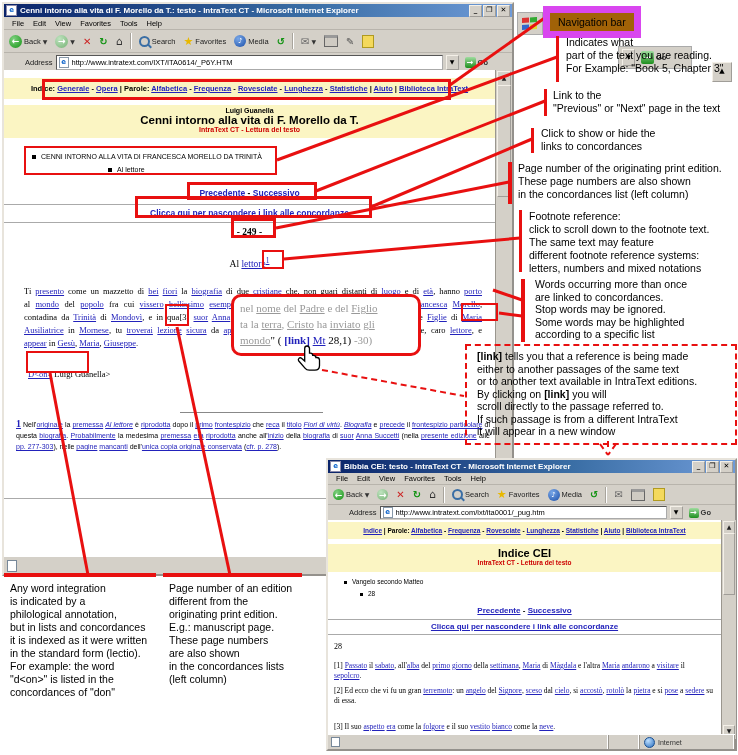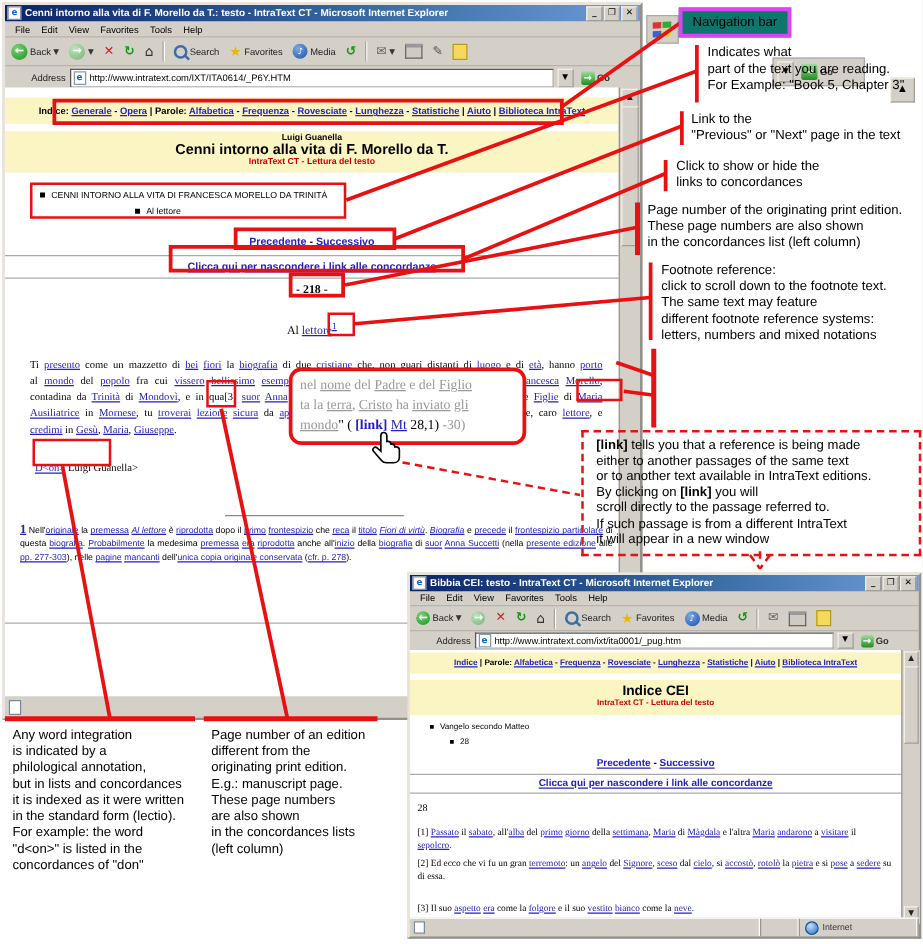--- a/index.html
+++ b/index.html
@@ -87,21 +87,21 @@
   .para{font:8.5px "Liberation Serif",serif;line-height:13px;color:#000;}
   .pline{white-space:nowrap;text-align:justify;}
   .fnote{font:7px "Liberation Sans",sans-serif;color:#000;line-height:11px;text-align:justify;}
   .fn-num{color:#2222bb;text-decoration:underline;font:bold 10px "Liberation Serif",serif;}
 
   
   .redbox{position:absolute;border:3px solid #e81010;pointer-events:none;}
   .redbox.thin{border-width:2px;}
   .redbar{position:absolute;background:#e81010;}
   .ann{position:absolute;font:10.5px "Liberation Sans",sans-serif;color:#000;white-space:pre-line;line-height:13px;}
-  .ann-box{position:absolute;border:3px solid #d946ef;background:#0f766e;font:10.5px "Liberation Sans",sans-serif;
+  .ann-box{position:absolute;border:7px solid #d946ef;background:#a16207;font:10.5px "Liberation Sans",sans-serif;
            padding:3px 8px;}
   .dash-box{position:absolute;border:2px dashed #e81010;}
   .quote-box{position:absolute;border:3px solid #e81010;border-radius:10px;background:#fff;
              font:11px "Liberation Serif",serif;line-height:16px;padding:3px 6px;white-space:nowrap;}
   svg.lines{position:absolute;left:0;top:0;pointer-events:none;}
 </style>
 </head>
 <body>
 
 <div id="canvas">
@@ -203,30 +203,30 @@
       <div class="ctr-link" style="top:118px;">
         <span class="seg-ab">Precedente</span>
         <span class="seg-k">-</span>
         <span class="seg-ab">Successivo</span>
       </div>
       <div class="hr" style="left:0;top:134px;width:491px;"></div>
       <div class="ctr-link" style="top:138px;">
         <span class="seg-ab">Clicca qui per nascondere i link alle concordanze</span>
       </div>
       <div class="hr" style="left:0;top:152px;width:491px;"></div>
-      <div class="ctr-link serif" style="top:157px;font:bold 9.5px 'Liberation Serif',serif;">- 218 -</div>
+      <div class="ctr-link serif" style="top:157px;font:bold 9.5px 'Liberation Serif',serif;">- 249 -</div>
       <div class="ctr-link serif" style="top:186px;font:9.5px 'Liberation Serif',serif;">
         <span class="seg-k">Al </span><span class="seg-a">lettore</span><sup class="seg-a" style="font-size:7.5px;">1</sup>
       </div>
       <div class="para" style="position:absolute;left:20px;top:215px;width:458px;">
         <div class="pline" style="text-align-last:justify;"><span class="seg-k">Ti </span><span class="seg-a">presento</span><span class="seg-k"> come un mazzetto di </span><span class="seg-a">bei</span><span class="seg-k"> </span><span class="seg-a">fiori</span><span class="seg-k"> la </span><span class="seg-a">biografia</span><span class="seg-k"> di due </span><span class="seg-a">cristiane</span><span class="seg-k"> che, non guari distanti di </span><span class="seg-a">luogo</span><span class="seg-k"> e di </span><span class="seg-a">età</span><span class="seg-k">, hanno </span><span class="seg-a">porto</span></div>
         <div class="pline" style="text-align-last:justify;"><span class="seg-k">al </span><span class="seg-a">mondo</span><span class="seg-k"> del </span><span class="seg-a">popolo</span><span class="seg-k"> fra cui </span><span class="seg-a">vissero</span><span class="seg-k"> </span><span class="seg-a">bellissimo</span><span class="seg-k"> </span><span class="seg-a">esempio</span><span class="seg-k"> di </span><span class="seg-a">pietà</span><span class="seg-k"> su tutta la terra: Cristo ha inviato </span><span class="seg-a">Francesca</span><span class="seg-k"> </span><span class="seg-a">Morello</span><span class="seg-k">,</span></div>
         <div class="pline" style="text-align-last:justify;"><span class="seg-k">contadina da </span><span class="seg-a">Trinità</span><span class="seg-k"> di </span><span class="seg-a">Mondovì</span><span class="seg-k">, e in qua</span><span class="seg-k">[3]</span><span class="seg-k"> </span><span class="seg-a">suor</span><span class="seg-k"> </span><span class="seg-a">Anna</span><span class="seg-k"> </span><span class="seg-a">Succetti</span><span class="seg-a"> nel nome del Padre e del Figlio sarà</span><span class="seg-k"> delle </span><span class="seg-a">Figlie</span><span class="seg-k"> di </span><span class="seg-a">Maria</span></div>
         <div class="pline" style="text-align-last:justify;"><span class="seg-a">Ausiliatrice</span><span class="seg-k"> in </span><span class="seg-a">Mornese</span><span class="seg-k">, tu </span><span class="seg-a">troverai</span><span class="seg-k"> </span><span class="seg-a">lezione</span><span class="seg-k"> </span><span class="seg-a">sicura</span><span class="seg-k"> da </span><span class="seg-a">apprendere</span><span class="seg-k"> mondo (Mt 28,1-20) per le opere di salut</span><span class="seg-k">e, caro </span><span class="seg-a">lettore</span><span class="seg-k">, e</span></div>
-        <div class="pline"><span class="seg-a">credimi</span><span class="seg-k"> in </span><span class="seg-a">Gesù</span><span class="seg-k">, </span><span class="seg-a">Maria</span><span class="seg-k">, </span><span class="seg-a">Giuseppe</span><span class="seg-k">.</span></div>
+        <div class="pline"><span class="seg-a">appear</span><span class="seg-k"> in </span><span class="seg-a">Gesù</span><span class="seg-k">, </span><span class="seg-a">Maria</span><span class="seg-k">, </span><span class="seg-a">Giuseppe</span><span class="seg-k">.</span></div>
       </div>
       <div class="para" style="position:absolute;left:24px;top:298px;"><span class="seg-a">D&lt;on&gt;</span><span class="seg-k"> Luigi Guanella&gt;</span></div>
       <div class="hr" style="left:176px;top:342px;width:143px;background:#888;"></div>
       <div class="fnote" style="position:absolute;left:12px;top:348px;width:474px;">
         <span class="fn-num">1</span><span><span class="seg-k"> Nell'</span><span class="seg-a">originale</span><span class="seg-k"> la </span><span class="seg-a">premessa</span><span class="seg-k"> </span><span class="seg-ia">Al lettore</span><span class="seg-k"> è </span><span class="seg-a">riprodotta</span><span class="seg-k"> dopo il </span><span class="seg-a">primo</span><span class="seg-k"> </span><span class="seg-a">frontespizio</span><span class="seg-k"> che </span><span class="seg-a">reca</span><span class="seg-k"> il </span><span class="seg-a">titolo</span><span class="seg-k"> </span><span class="seg-ia">Fiori di virtù</span><span class="seg-k">. </span><span class="seg-ia">Biografia</span><span class="seg-k"> e </span><span class="seg-a">precede</span><span class="seg-k"> il </span><span class="seg-a">frontespizio particolare</span><span class="seg-k"> di questa </span><span class="seg-a">biografia</span><span class="seg-k">. </span><span class="seg-a">Probabilmente</span><span class="seg-k"> la medesima </span><span class="seg-a">premessa</span><span class="seg-k"> </span><span class="seg-a">era</span><span class="seg-k"> </span><span class="seg-a">riprodotta</span><span class="seg-k"> anche all'</span><span class="seg-a">inizio</span><span class="seg-k"> della </span><span class="seg-a">biografia</span><span class="seg-k"> di </span><span class="seg-a">suor</span><span class="seg-k"> </span><span class="seg-a">Anna Succetti</span><span class="seg-k"> (nella </span><span class="seg-a">presente edizione</span><span class="seg-k"> alle </span><span class="seg-a">pp. 277-303</span><span class="seg-k">), nelle </span><span class="seg-a">pagine</span><span class="seg-k"> </span><span class="seg-a">mancanti</span><span class="seg-k"> dell'</span><span class="seg-a">unica copia originale conservata</span><span class="seg-k"> (</span><span class="seg-a">cfr. p. 278</span><span class="seg-k">).</span></span>
       </div>
       <div class="hr" style="left:0;top:428px;width:491px;"></div>
     </div>
 
     <div class="scrollbar" style="left:491px;top:66px;width:16px;height:488px;">
@@ -438,20 +438,25 @@
   <div class="ann" style="left:518px;top:162px;">Page number of the originating print edition.
 These page numbers are also shown
 in the concordances list (left column)</div>
   <div class="redbar" style="left:519px;top:210px;width:3px;height:62px;"></div>
   <div class="ann" style="left:529px;top:210px;">Footnote reference:
 click to scroll down to the footnote text.
 The same text may feature
 different footnote reference systems:
 letters, numbers and mixed notations</div>
   <div class="redbar" style="left:521px;top:279px;width:4px;height:63px;"></div>
+  <div class="ann" style="left:535px;top:278px;line-height:12.5px;">Words occurring more than once
+are linked to concordances.
+Stop words may be ignored.
+Some words may be highlighted
+according to a specific list</div>
   <div class="dash-box" style="left:465px;top:344px;width:268px;height:97px;">
     <div class="ann" style="left:10px;top:4px;line-height:12.5px;"><span class="seg-bb">[link]</span><span class="seg-n"> tells you that a reference is being made
 either to another passages of the same text
 or to another text available in IntraText editions.
 By clicking on </span><span class="seg-bb">[link]</span><span class="seg-n"> you will
 scroll directly to the passage referred to.
 If such passage is from a different IntraText
 it will appear in a new window</span></div>
   </div>
   <div class="redbar" style="left:4px;top:573px;width:152px;height:4px;"></div>

